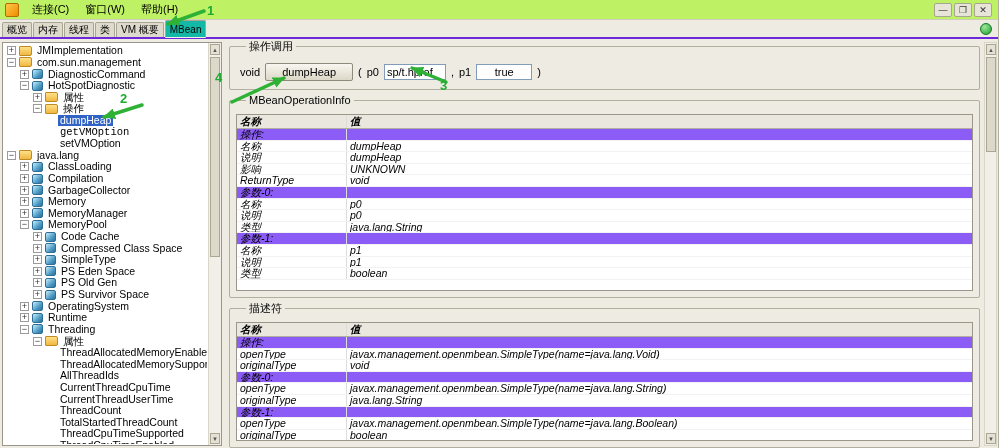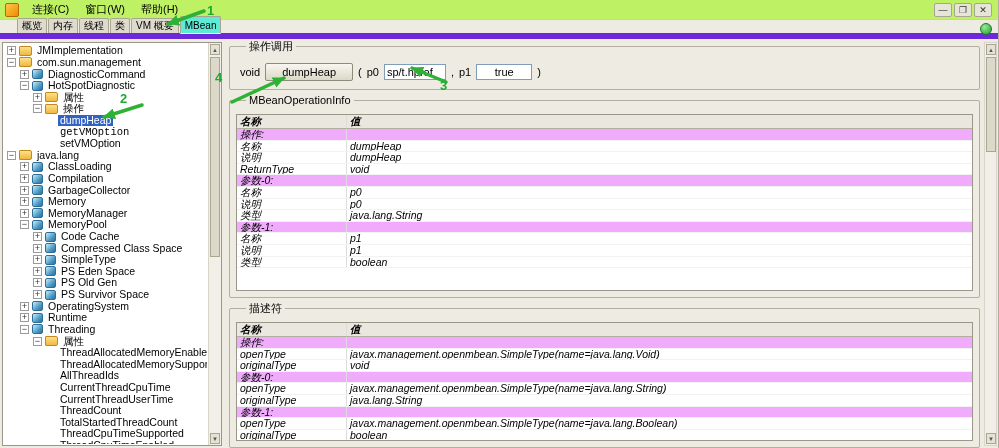--- a/index.html
+++ b/index.html
@@ -5,23 +5,23 @@
 *{margin:0;padding:0;box-sizing:border-box;}
 body{margin:0;font-family:"Liberation Sans","DejaVu Sans",sans-serif;font-size:11px;color:#000;background:#fff;}
 .window{position:relative;width:999px;height:448px;background:#eeebe2;overflow:hidden;border-right:1px solid #b2aea0;}
 
 .menubar{height:20px;display:flex;align-items:center;background:#bef264;border-bottom:1px solid #cfccc0;padding:0 3px;}
 .app-icon{width:14px;height:14px;margin:0 5px 0 2px;border-radius:2px;background:linear-gradient(135deg,#ffc84a,#f08a00);border:1px solid #b36b00;}
 .menu-item{padding:2px 8px;cursor:default;}
 .frame-controls{margin-left:auto;display:flex;gap:2px;padding-right:3px;}
 .frame-btn{width:18px;height:14px;font-size:9px;line-height:12px;text-align:center;background:#e7e4d8;border:1px solid #a9a594;border-radius:2px;color:#333;}
 
-.tabbar{height:19px;display:flex;align-items:flex-end;background:#eeebe2;border-bottom:6px solid #6d28d9;padding-left:17px;position:relative;}
+.tabbar{height:19px;display:flex;align-items:flex-end;background:#eeebe2;border-bottom:2px solid #6d28d9;padding-left:2px;position:relative;}
 .tab{height:15px;padding:1px 4px;background:#dedbcd;border:1px solid #a9a594;border-bottom:none;border-radius:2px 2px 0 0;margin-right:1px;font-size:10px;line-height:12px;white-space:nowrap;}
-.tab.sel{height:18px;background:#5eead4;line-height:15px;position:relative;z-index:1;margin-bottom:-1px;border-bottom:1px solid #f3f1e9;}
+.tab.sel{height:18px;background:#14b8a6;line-height:15px;position:relative;z-index:1;margin-bottom:-1px;border-bottom:1px solid #f3f1e9;}
 .status-icon{position:absolute;right:6px;top:3px;width:12px;height:12px;border-radius:50%;background:radial-gradient(circle at 35% 30%,#9ae89a,#1f9e2f);border:1px solid #157a22;}
 
 .main{position:absolute;top:40px;left:0;right:0;bottom:0;display:flex;}
 .tree-wrap{width:220px;margin:2px 0 2px 2px;position:relative;background:#fff;border:1px solid #9a968a;}
 .tree{position:absolute;top:1px;left:1px;right:14px;bottom:1px;overflow:hidden;padding-top:1px;font-size:10.5px;}
 .titem{height:11.62px;display:flex;align-items:center;white-space:nowrap;line-height:11px;}
 .handle{flex:none;width:9px;height:9px;border:1px solid #9b9b9b;background:#fff;font-size:9px;line-height:7px;text-align:center;margin-right:3px;color:#333;}
 .hspace{flex:none;width:12px;}
 .ticon{flex:none;margin-right:3px;}
 .ticon.folder{width:13px;height:10px;background:linear-gradient(#ffe08a,#f0b840);border:1px solid #c08a20;border-radius:1px 2px 2px 1px;}
@@ -47,21 +47,21 @@
 #p1{width:56px;text-align:center;}
 .info-group{height:198px;margin-top:10px;}
 .desc-group{height:140px;margin-top:10px;}
 .mtable{position:absolute;left:6px;right:6px;top:13px;bottom:6px;background:#fff;border:1px solid #9a968a;overflow:hidden;font-size:10.5px;}
 .trow{display:flex;height:11.6px;line-height:11px;font-style:italic;}
 .trow:not(.thead){border-bottom:1px solid #f2f2f2;}
 .thead{height:14px;line-height:13px;background:#e9e7de;border-bottom:1px solid #b2aea0;font-weight:bold;}
 .tc{padding:0 3px;white-space:nowrap;overflow:hidden;}
 .tn{width:110px;border-right:1px solid #dcdcdc;flex:none;}
 .tv{flex:1;}
-.trow.section{background:#f0abfc;}
+.trow.section{background:#8b5cf6;}
 
 .annotations{position:absolute;top:0;left:0;width:999px;height:448px;pointer-events:none;z-index:20;}
 .annotations text{fill:#1faa32;font-weight:bold;font-size:13px;font-family:"Liberation Sans",sans-serif;}
 .annotations line{stroke:#2eb135;stroke-width:3.5;stroke-linecap:round;}
 </style>
 </head>
 <body>
 
 <div class="window">
 
@@ -296,20 +296,24 @@
               <div class="tc tn">操作:</div>
               <div class="tc tv"></div>
             </div>
             <div class="trow">
               <div class="tc tn">名称</div>
               <div class="tc tv">dumpHeap</div>
             </div>
             <div class="trow">
               <div class="tc tn">说明</div>
               <div class="tc tv">dumpHeap</div>
+            </div>
+            <div class="trow">
+              <div class="tc tn">影响</div>
+              <div class="tc tv">UNKNOWN</div>
             </div>
             <div class="trow">
               <div class="tc tn">ReturnType</div>
               <div class="tc tv">void</div>
             </div>
             <div class="trow section">
               <div class="tc tn">参数-0:</div>
               <div class="tc tv"></div>
             </div>
             <div class="trow">

